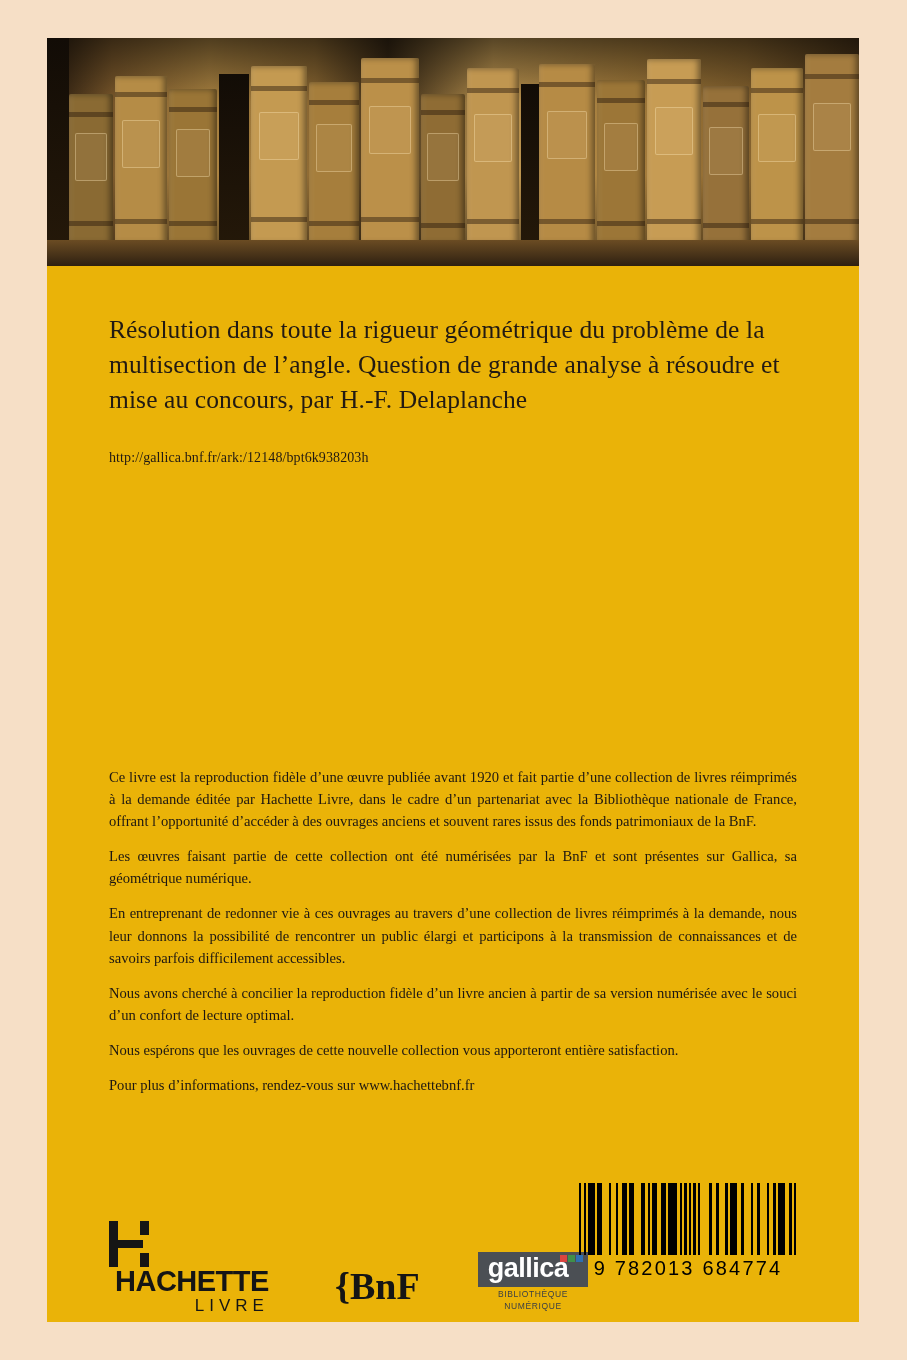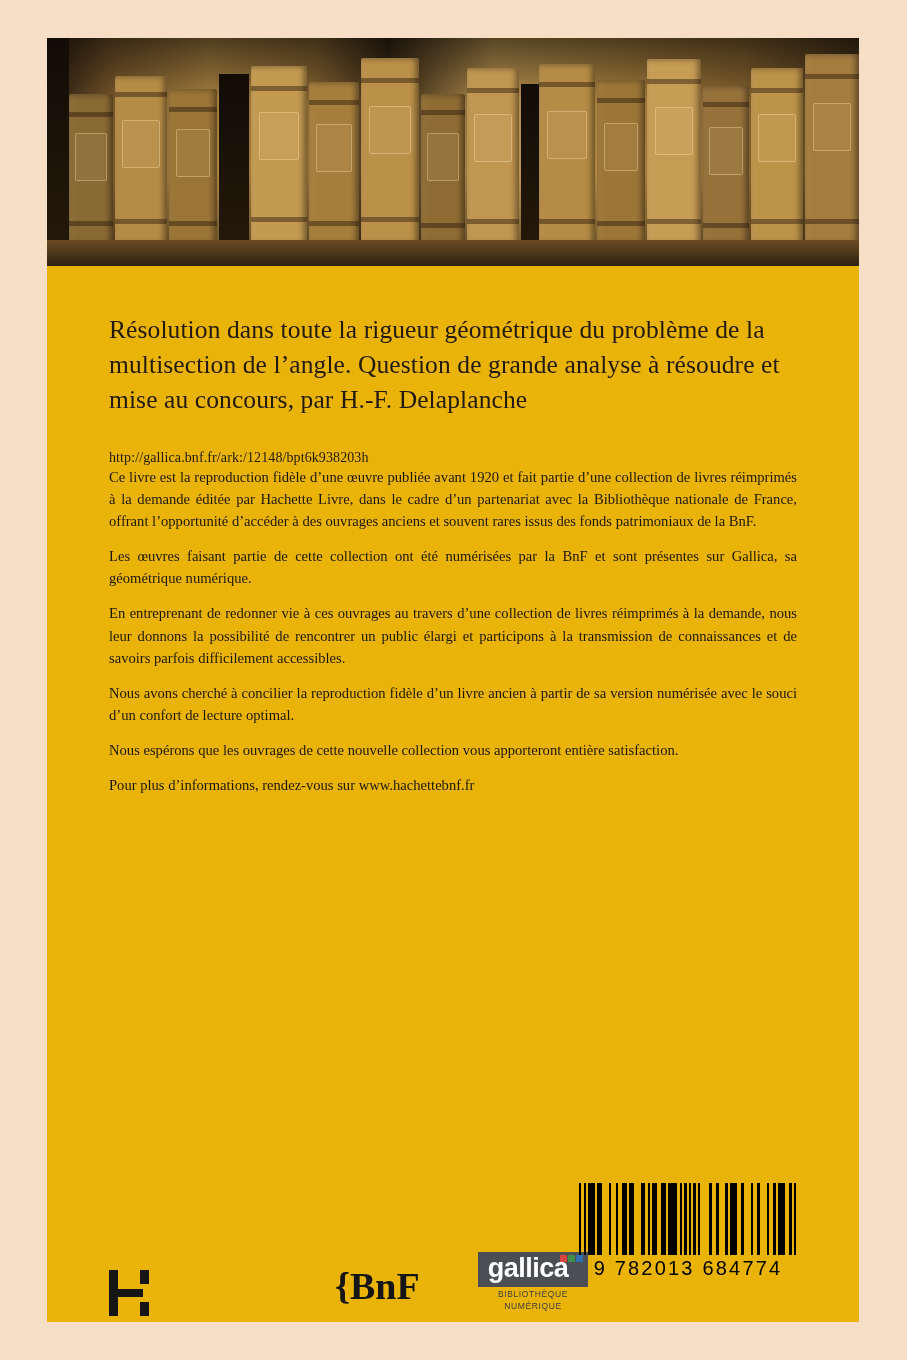--- a/index.html
+++ b/index.html
@@ -87,20 +87,21 @@
   }
   .url {
     margin-top: 32px;
     font-size: 14px;
     color: #221a13;
     letter-spacing: 0.1px;
   }
 
   
   .blurb {
+    margin-top: 300px;
   }
   .blurb p {
     margin: 0 0 13px 0;
     font-size: 14.6px;
     line-height: 1.52;
     color: #1d1712;
     text-align: justify;
   }
   .blurb p:last-child { text-align: left; }
   .logo-hachette {
@@ -338,21 +339,24 @@
       <p>Ce livre est la reproduction fidèle d’une œuvre publiée avant 1920 et fait partie d’une collection de livres réimprimés à la demande éditée par Hachette Livre, dans le cadre d’un partenariat avec la Bibliothèque nationale de France, offrant l’opportunité d’accéder à des ouvrages anciens et souvent rares issus des fonds patrimoniaux de la BnF.</p>
       <p>Les œuvres faisant partie de cette collection ont été numérisées par la BnF et sont présentes sur Gallica, sa géométrique numérique.</p>
       <p>En entreprenant de redonner vie à ces ouvrages au travers d’une collection de livres réimprimés à la demande, nous leur donnons la possibilité de rencontrer un public élargi et participons à la transmission de connaissances et de savoirs parfois difficilement accessibles.</p>
       <p>Nous avons cherché à concilier la reproduction fidèle d’un livre ancien à partir de sa version numérisée avec le souci d’un confort de lecture optimal.</p>
       <p>Nous espérons que les ouvrages de cette nouvelle collection vous apporteront entière satisfaction.</p>
       <p>Pour plus d’informations, rendez-vous sur www.hachettebnf.fr</p>
     </div>
   </div>
 
   <div class="logo-hachette">
-    <span class="h-mark"><i></i><u></u></span>
+    <span class="h-mark"><i></i><u></u></span><span class="words">
+      <div class="w1">HACHETTE</div>
+      <div class="w2">LIVRE</div>
+    </span>
   </div>
 
   <div class="logo-bnf">{BnF</div>
 
   <div class="logo-gallica">
     <div class="g-word">
       <span>gallica</span>
       <span class="g-dots">
           <span></span>
           <span></span>

